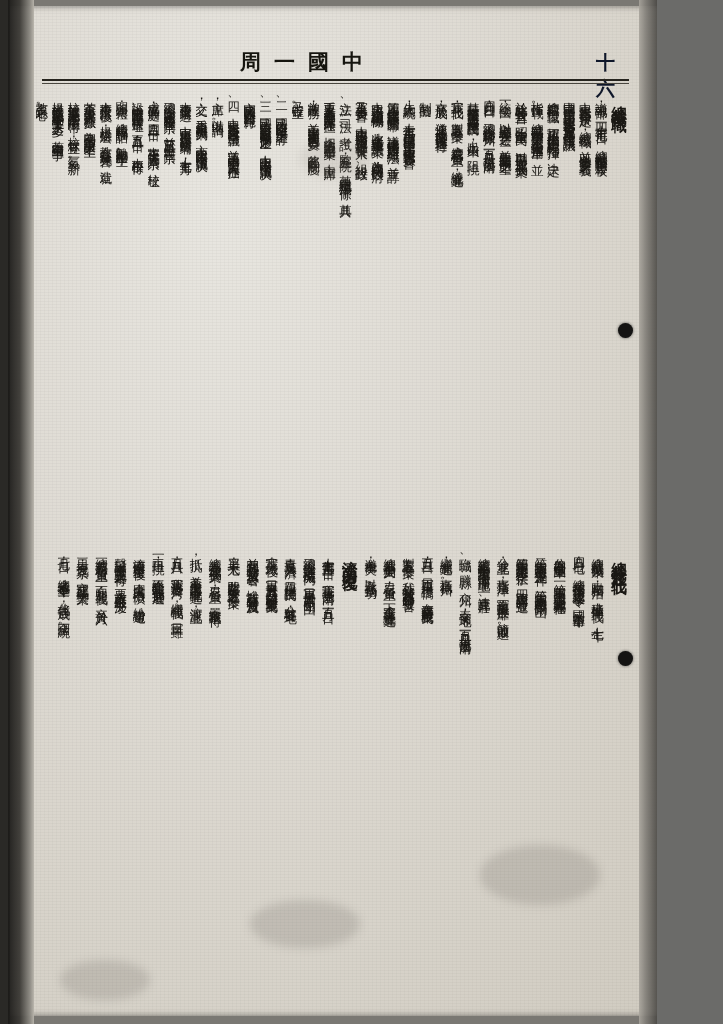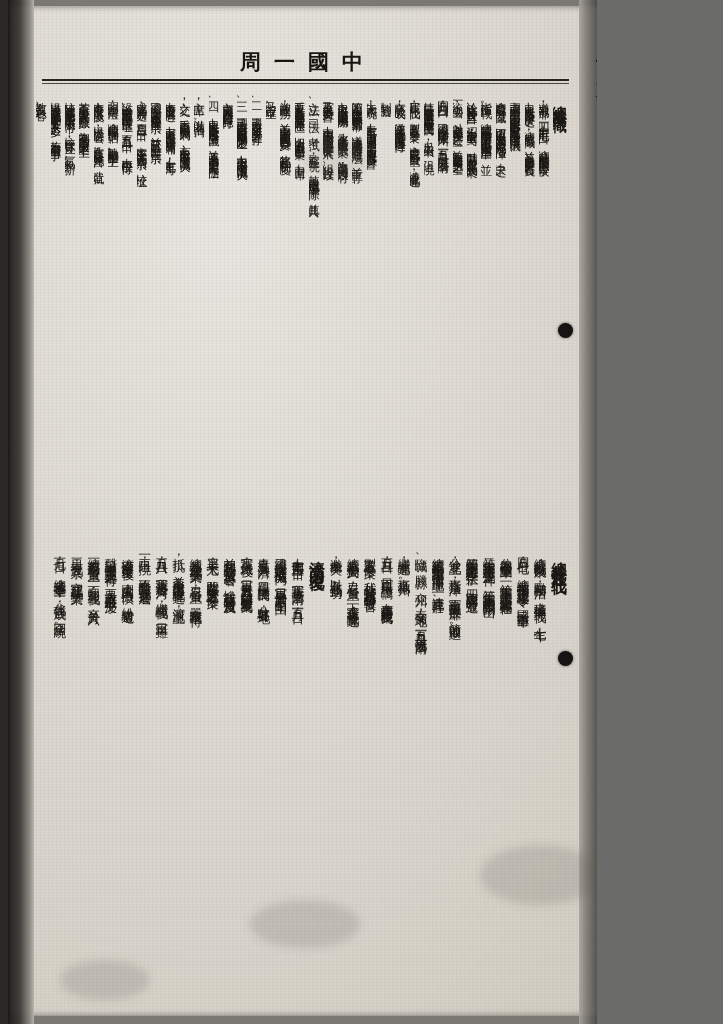--- a/index.html
+++ b/index.html
@@ -2,21 +2,21 @@
 <html><head>
 <meta charset="utf-8">
 <style>
   html, body {
     margin: 0;
     padding: 0;
     background: #6b6b69;
   }
   .page {
     position: relative;
-    width: 597px;
+    width: 657px;
     height: 1024px;
     overflow: hidden;
     background: #7a7873;
     font-family: "DejaVu Sans", sans-serif;
   }
   
   .scan {
     position: absolute;
     left: 8px;
     top: 6px;

